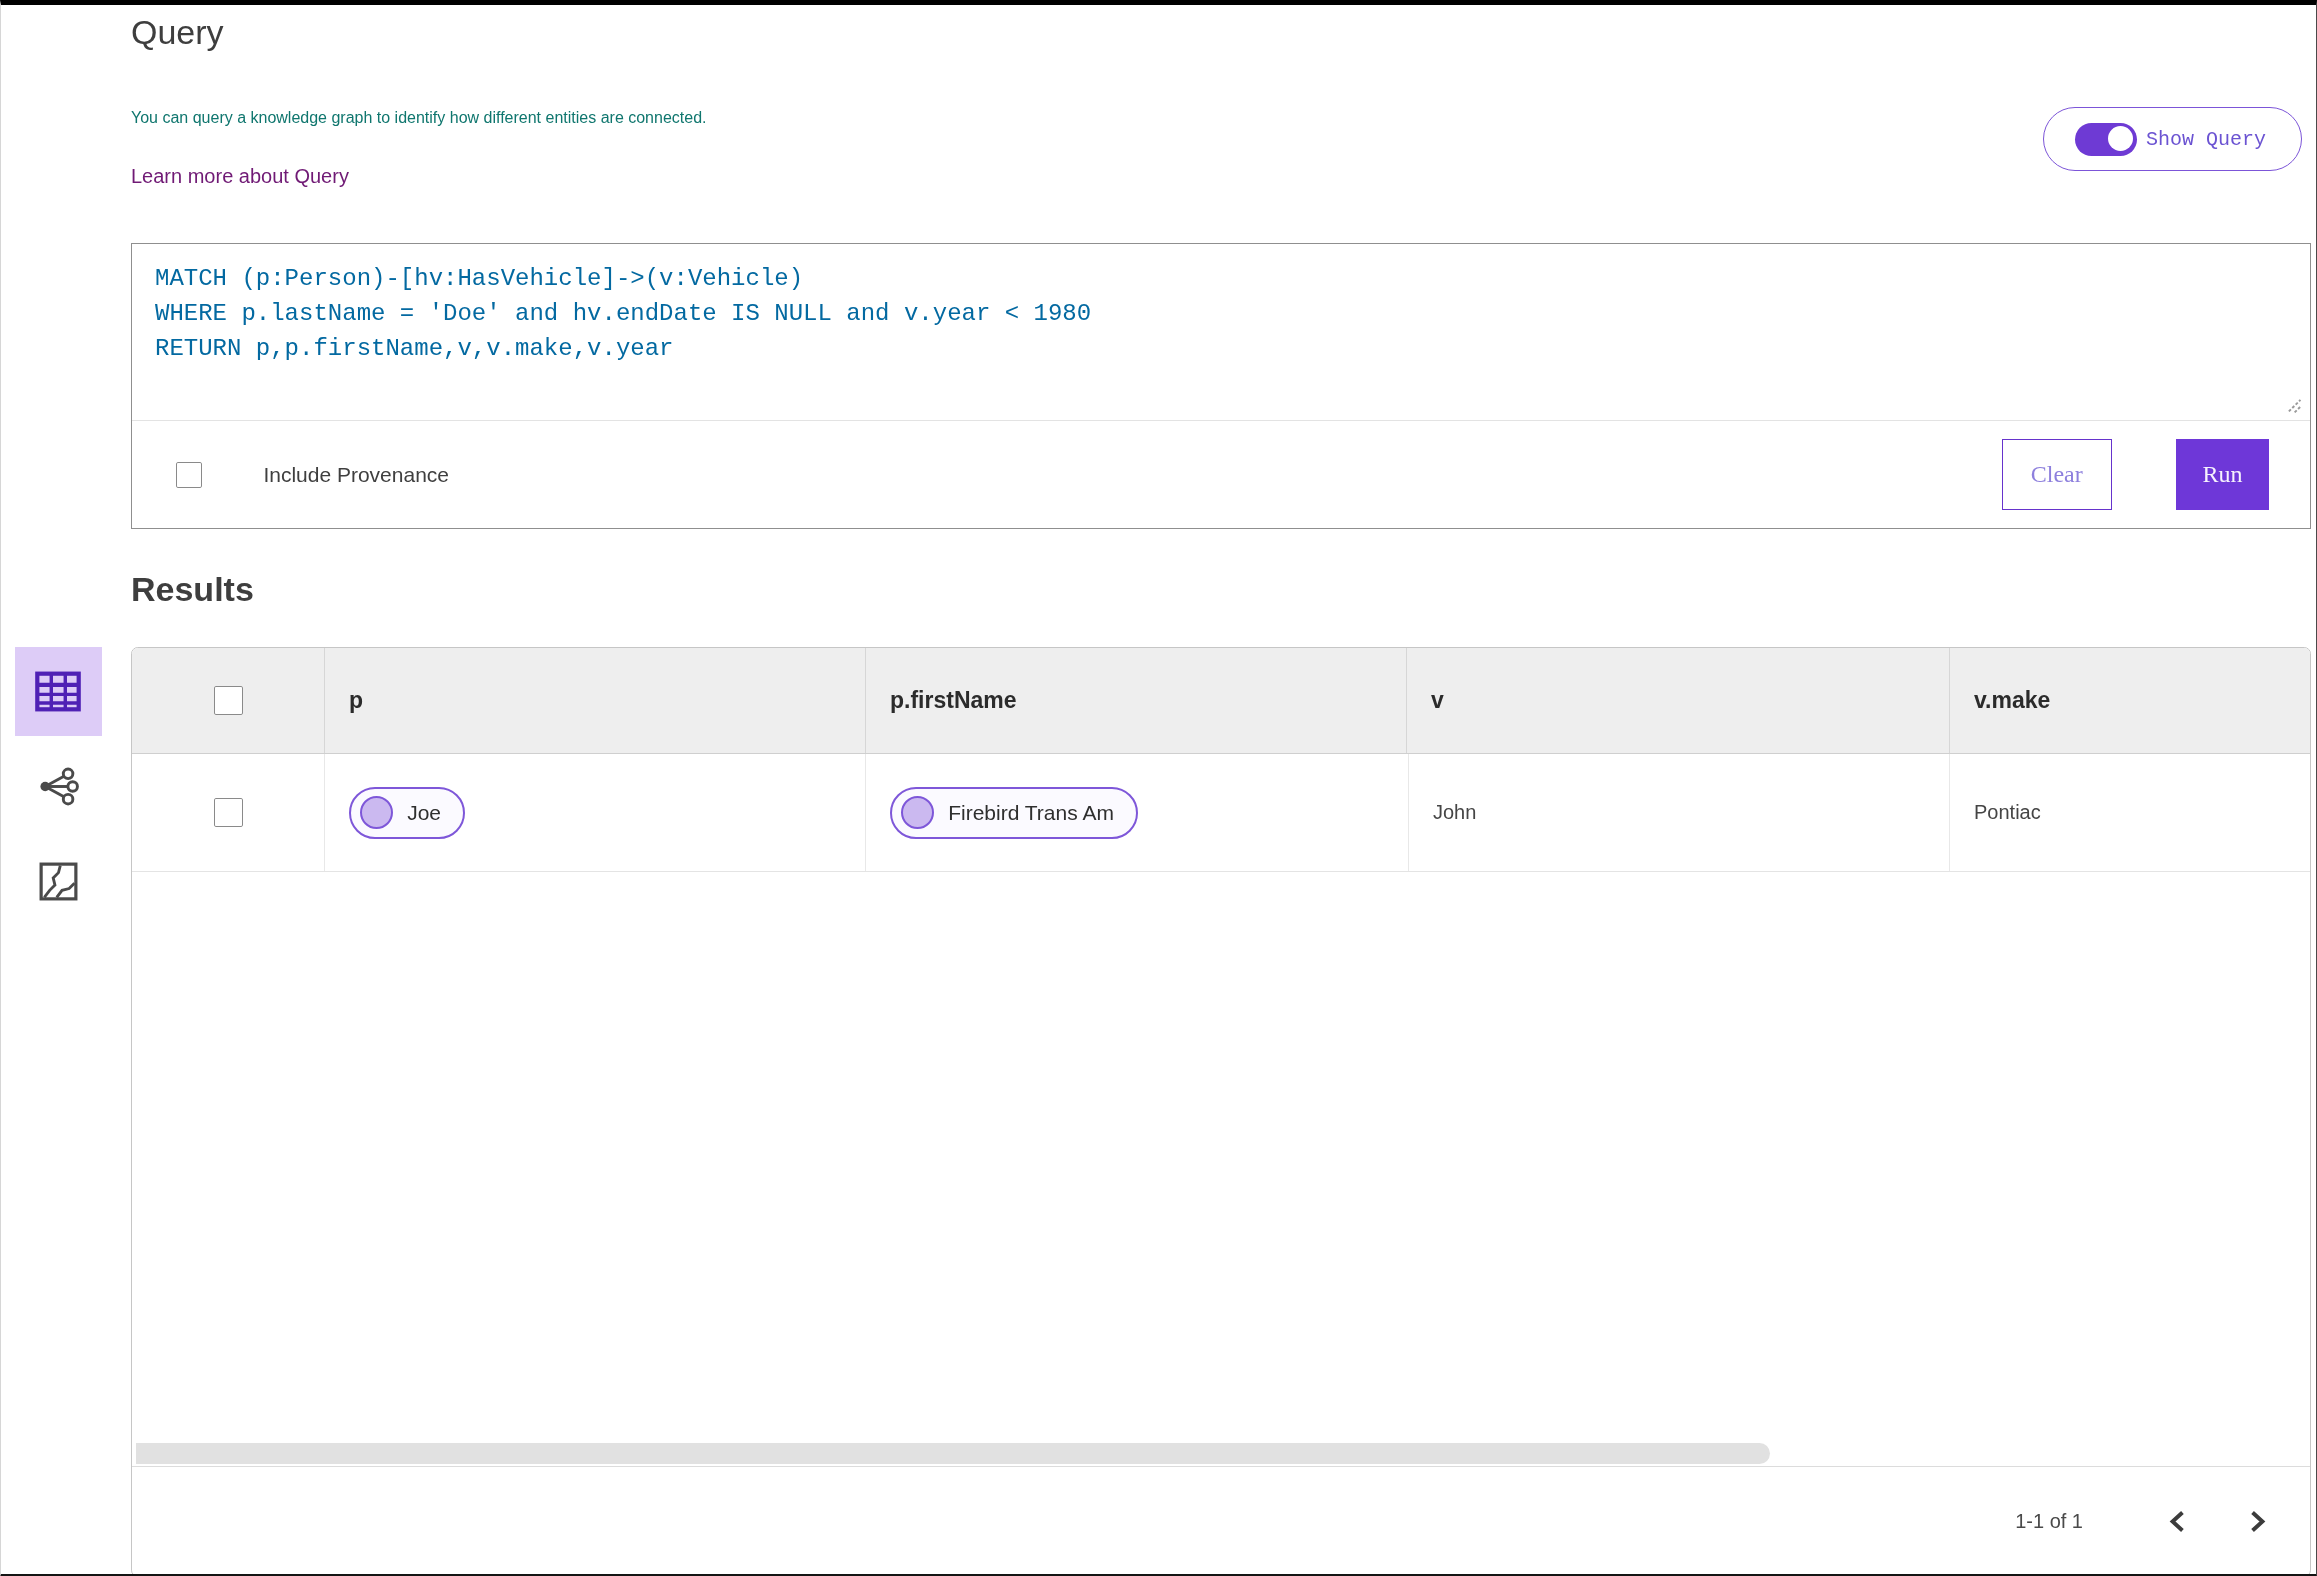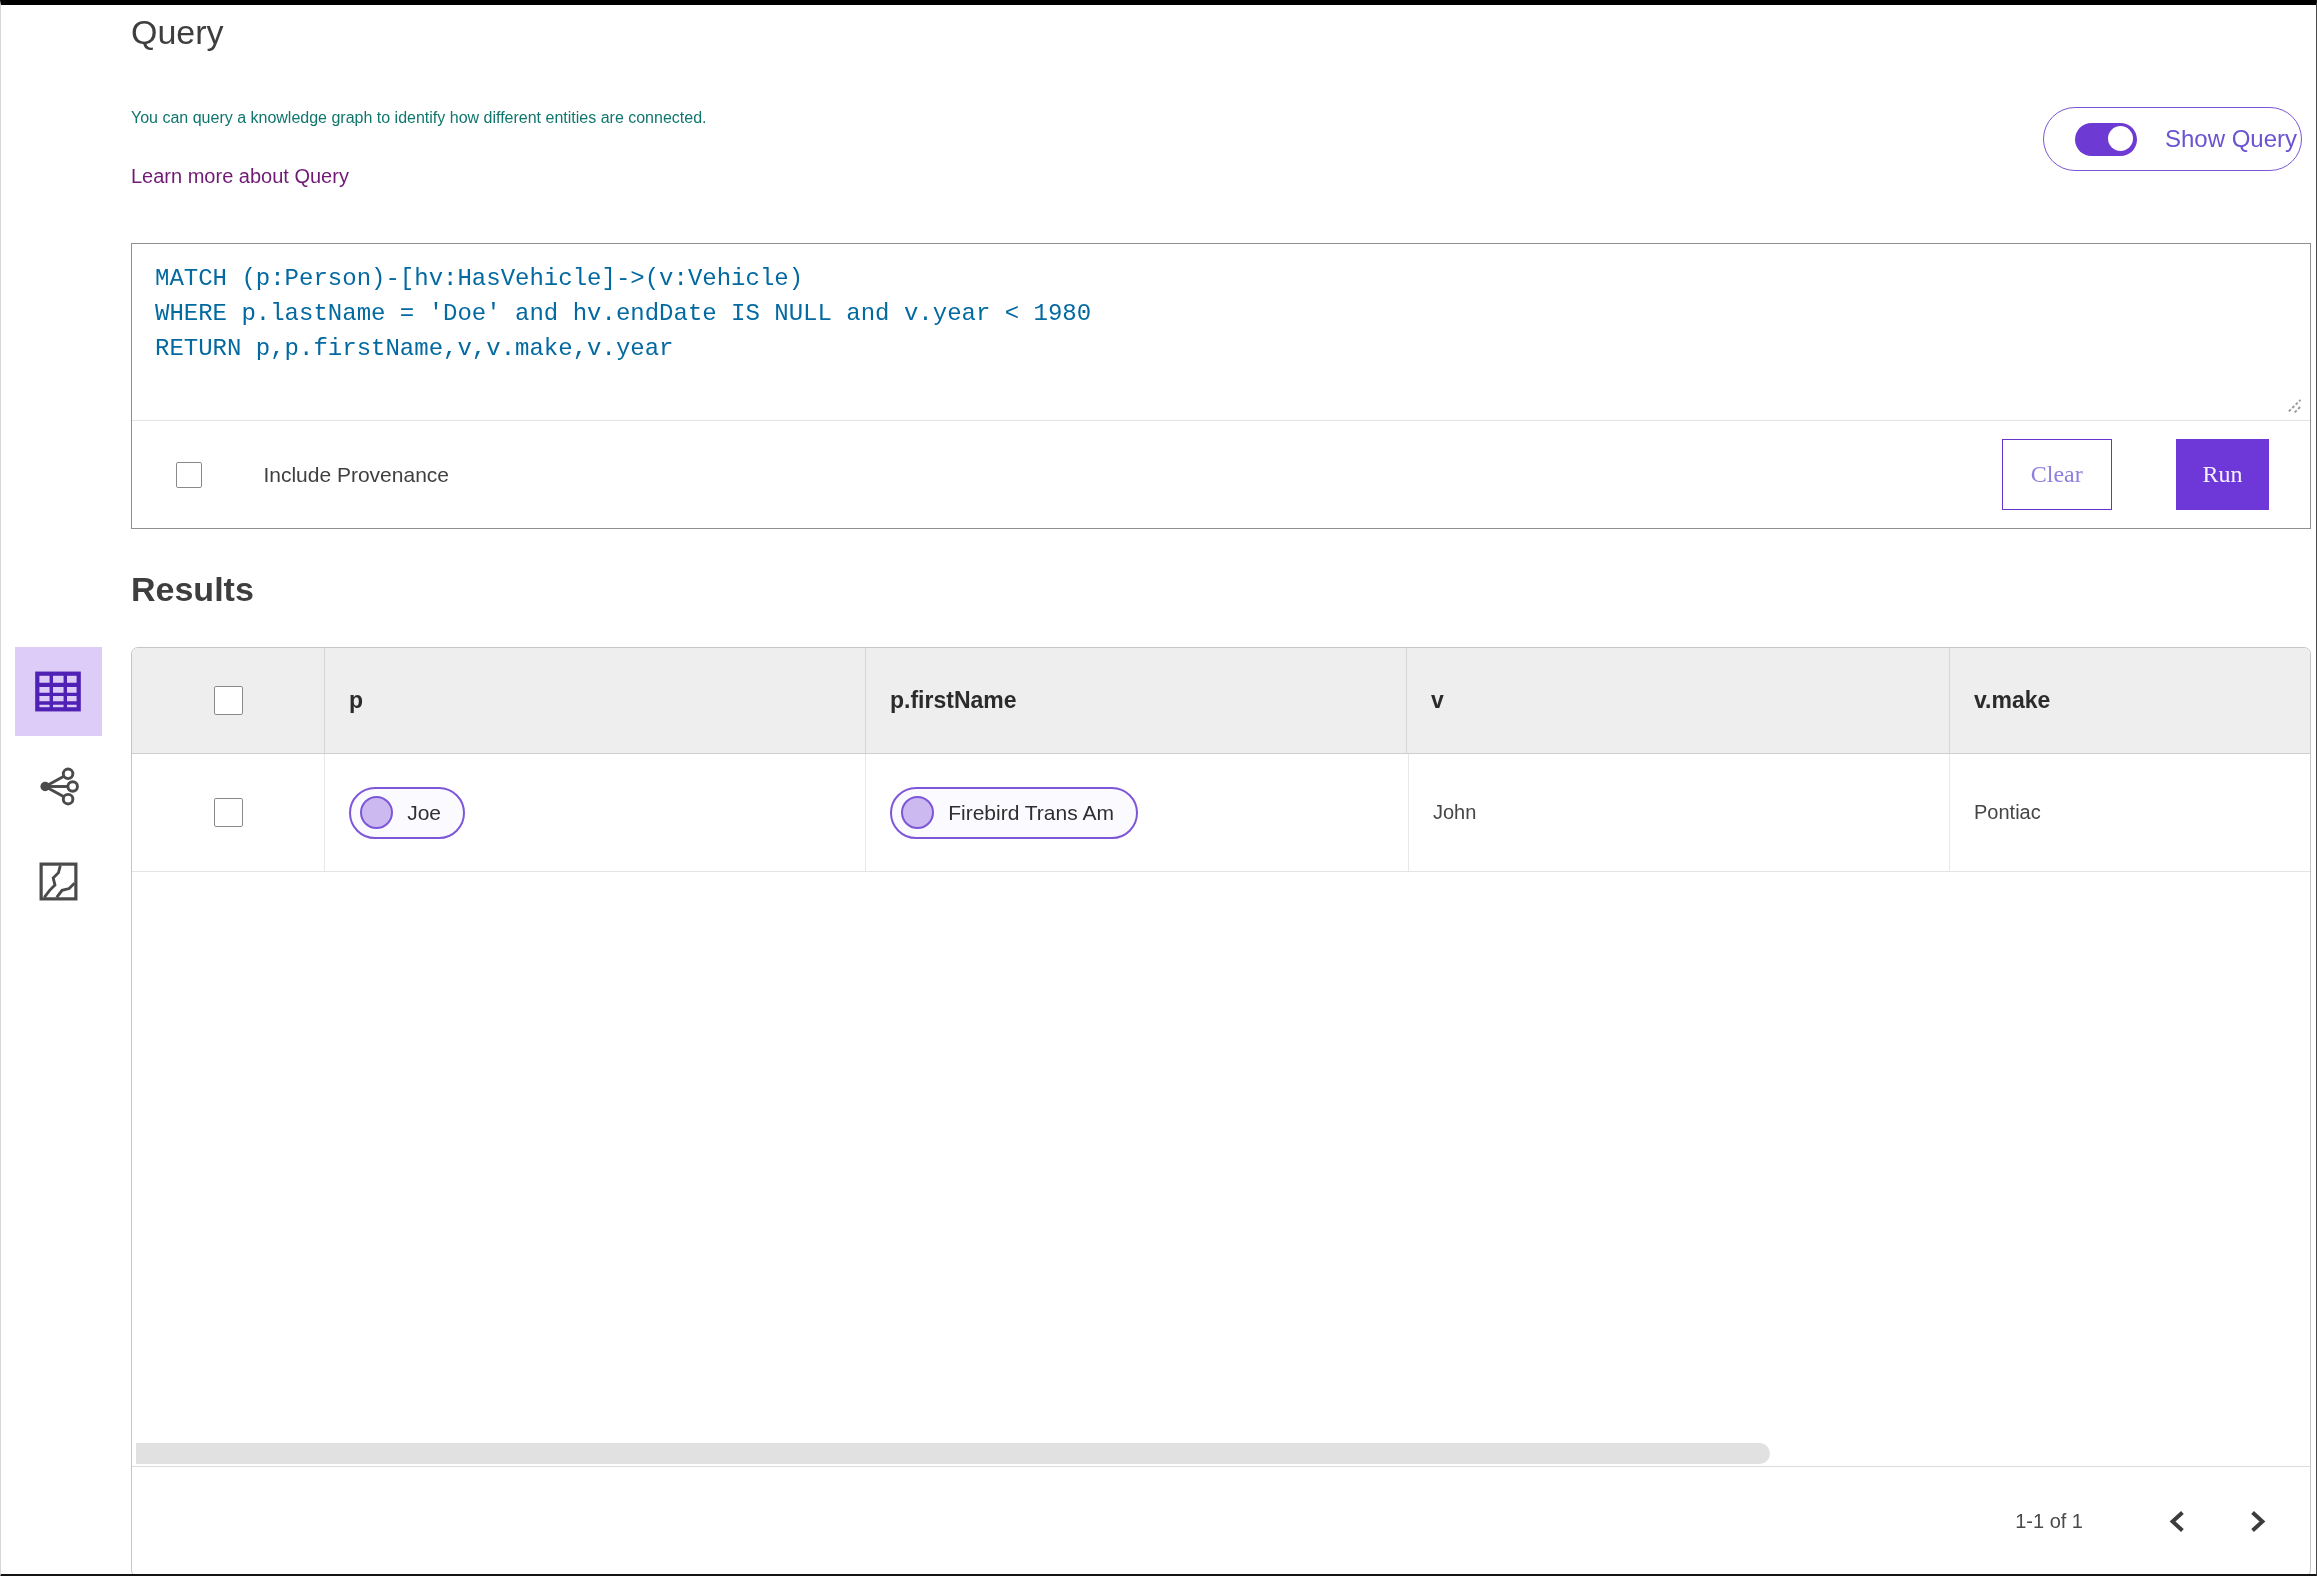--- a/index.html
+++ b/index.html
@@ -15,21 +15,21 @@
   .page-title { position:absolute; left:130px; top:7.7px; font-size:34px; font-weight:normal; color:#3e3e3e; }
   .page-desc  { position:absolute; left:130px; top:104px; font-size:16px; color:#0f766e; }
   .learn-link { position:absolute; left:130px; top:160px; font-size:20px; color:#701a75; text-decoration:none; cursor:pointer; }
   .show-query-pill {
     position:absolute; left:2042px; top:102px; width:259px; height:64px;
     border:1.9px solid #7c55d8; border-radius:39px; background:#fff;
     display:flex; align-items:center; padding-left:31px; cursor:pointer;
   }
   .switch { position:relative; width:62px; height:33px; background:#6e3ad4; border-radius:17.4px; flex:0 0 auto; }
   .switch .knob { position:absolute; right:3.9px; top:3.9px; width:25px; height:25px; background:#fff; border-radius:50%; }
-  .show-query-label { font-size:24px; color:#6b53d2; margin-left:28px; white-space:nowrap; }
+  .show-query-label { font-size:20px; color:#6b53d2; margin-left:9px; white-space:nowrap;font-family:Liberation Mono, monospace; }
 
   
   .query-panel { position:absolute; left:130px; top:238px; width:2180px; height:286px; border:1.9px solid #8f8f8f; background:#fff; display:flex; flex-direction:column; }
   .code-wrap { position:relative; height:177px; border-bottom:1.9px solid #e3e3e3; }
   .code-area {
     width:100%; height:100%; border:none; outline:none; resize:none;
     font-family:"Liberation Mono","DejaVu Sans Mono", monospace;
     font-size:24px; line-height:35px; color:#0369a1; padding:17.4px 39px 9.7px 23px;
     background:transparent; white-space:pre; overflow:hidden;
   }

